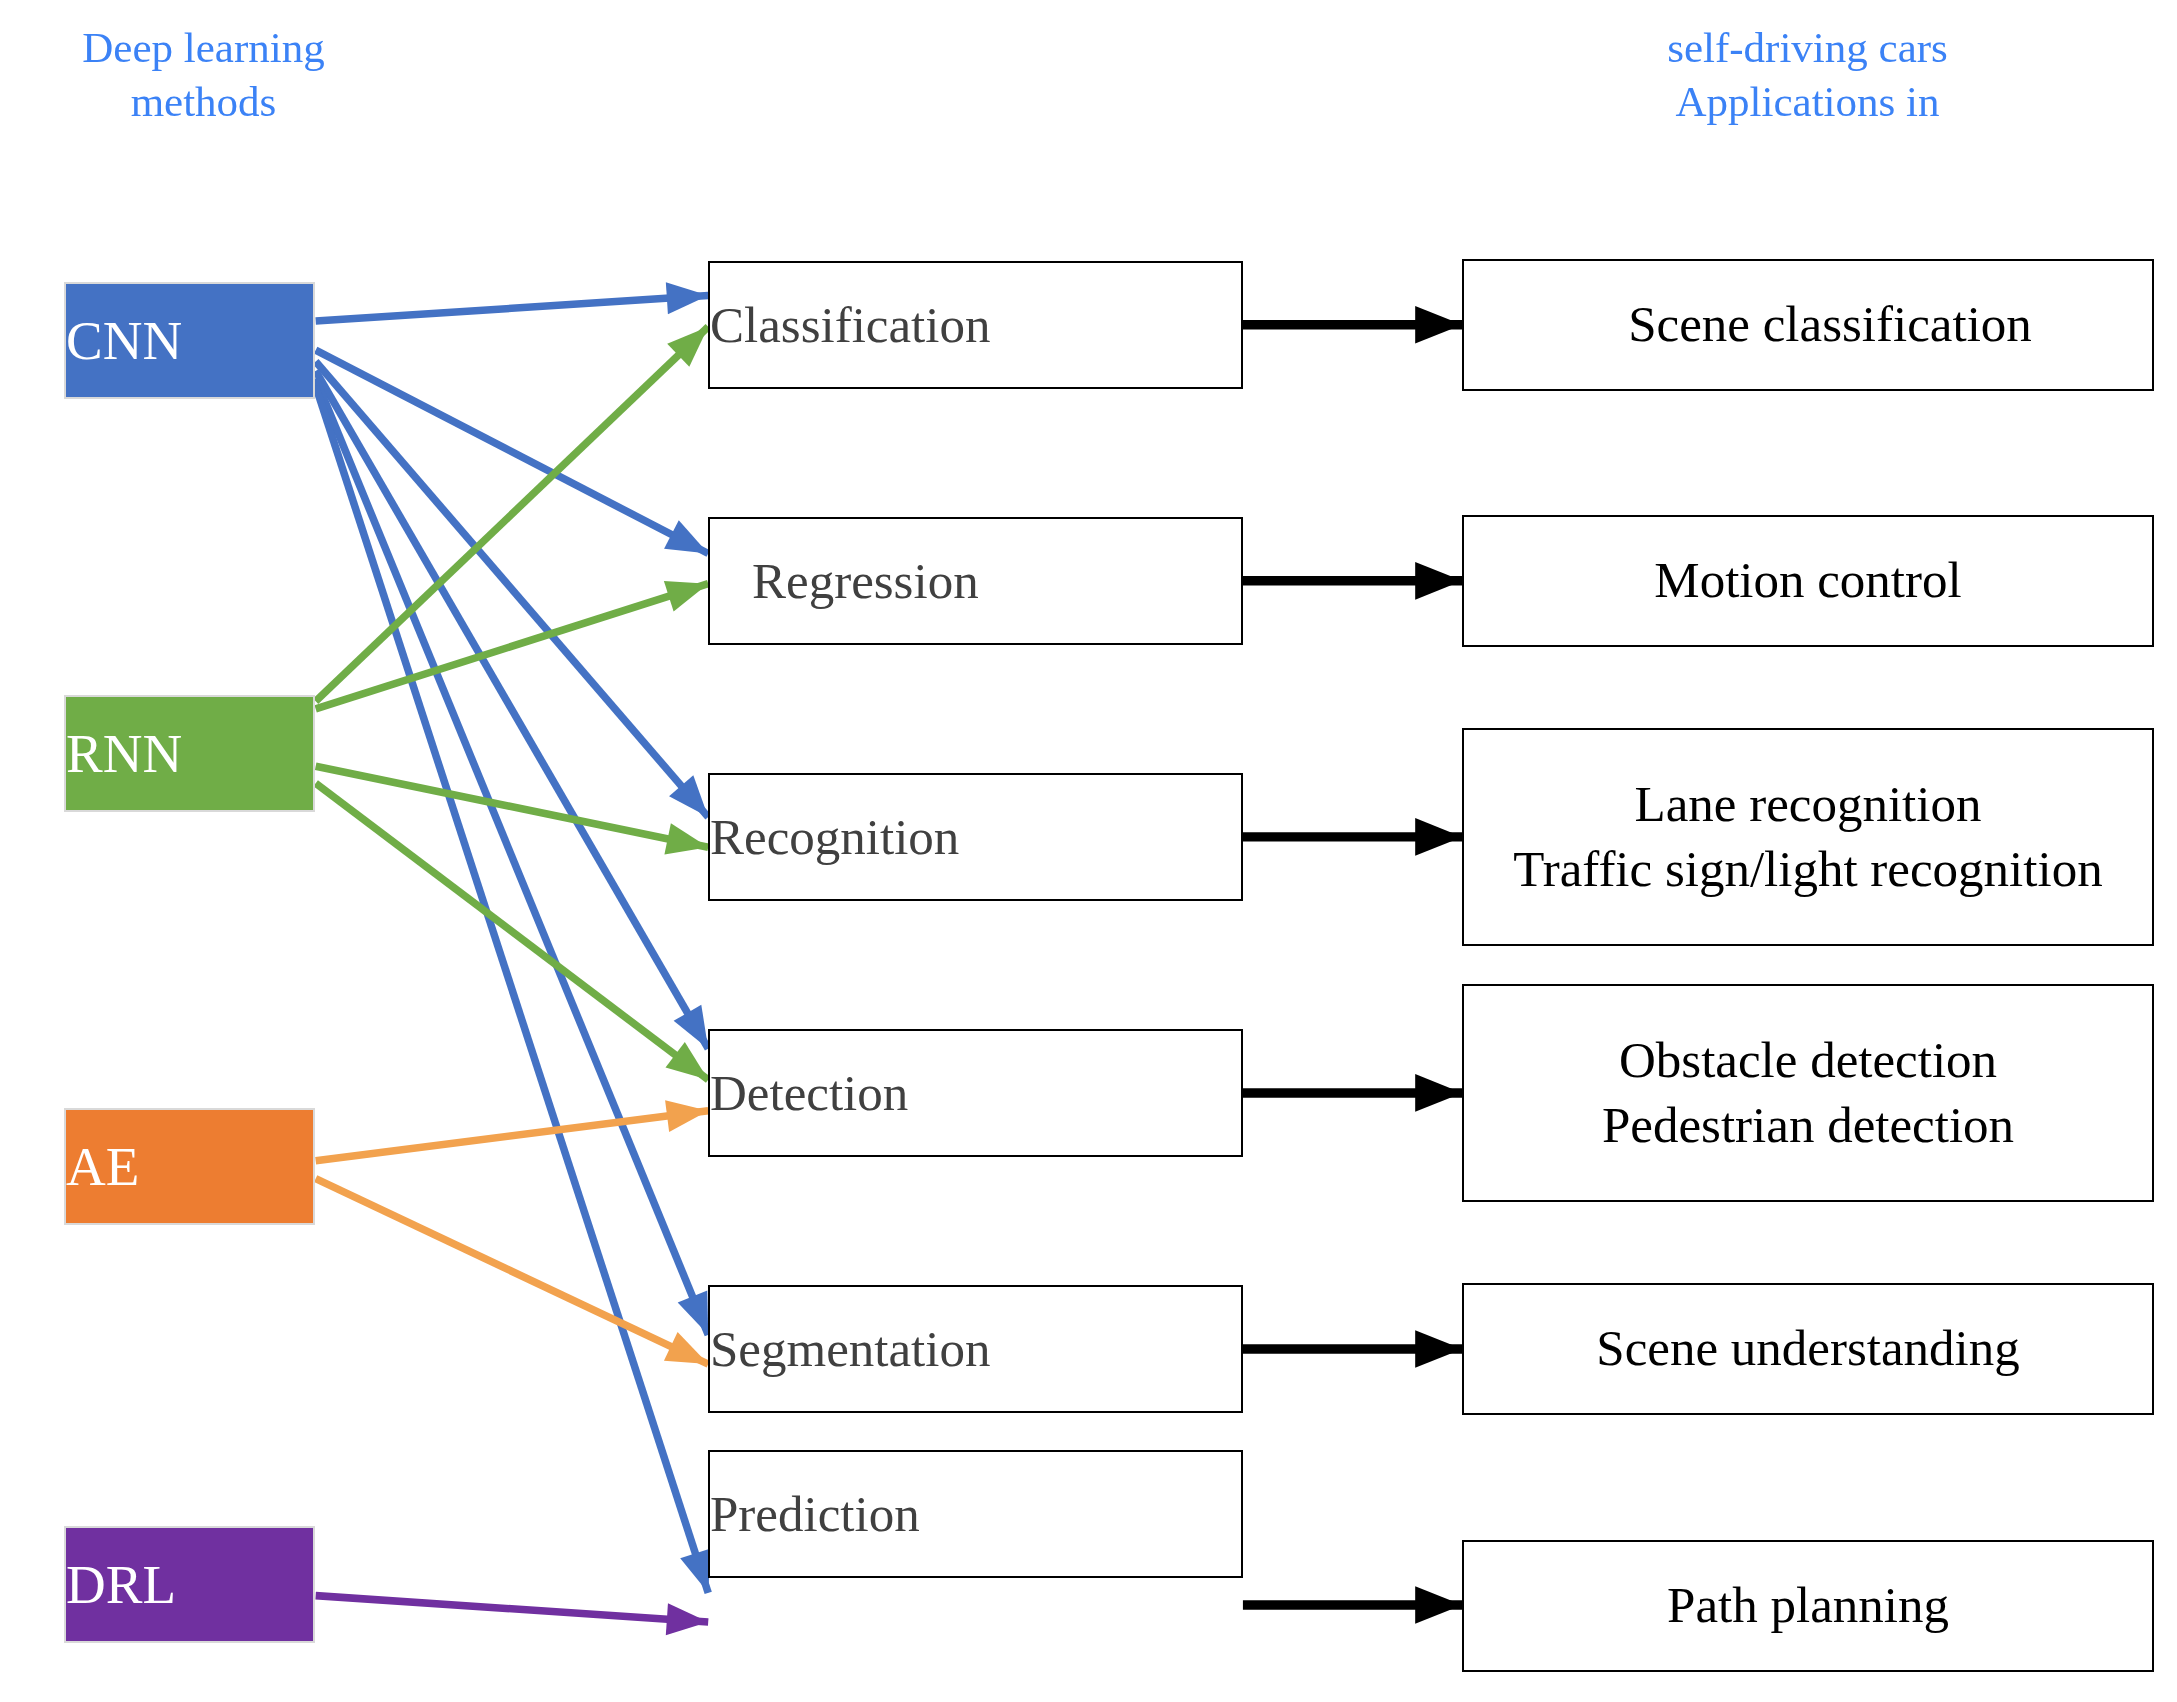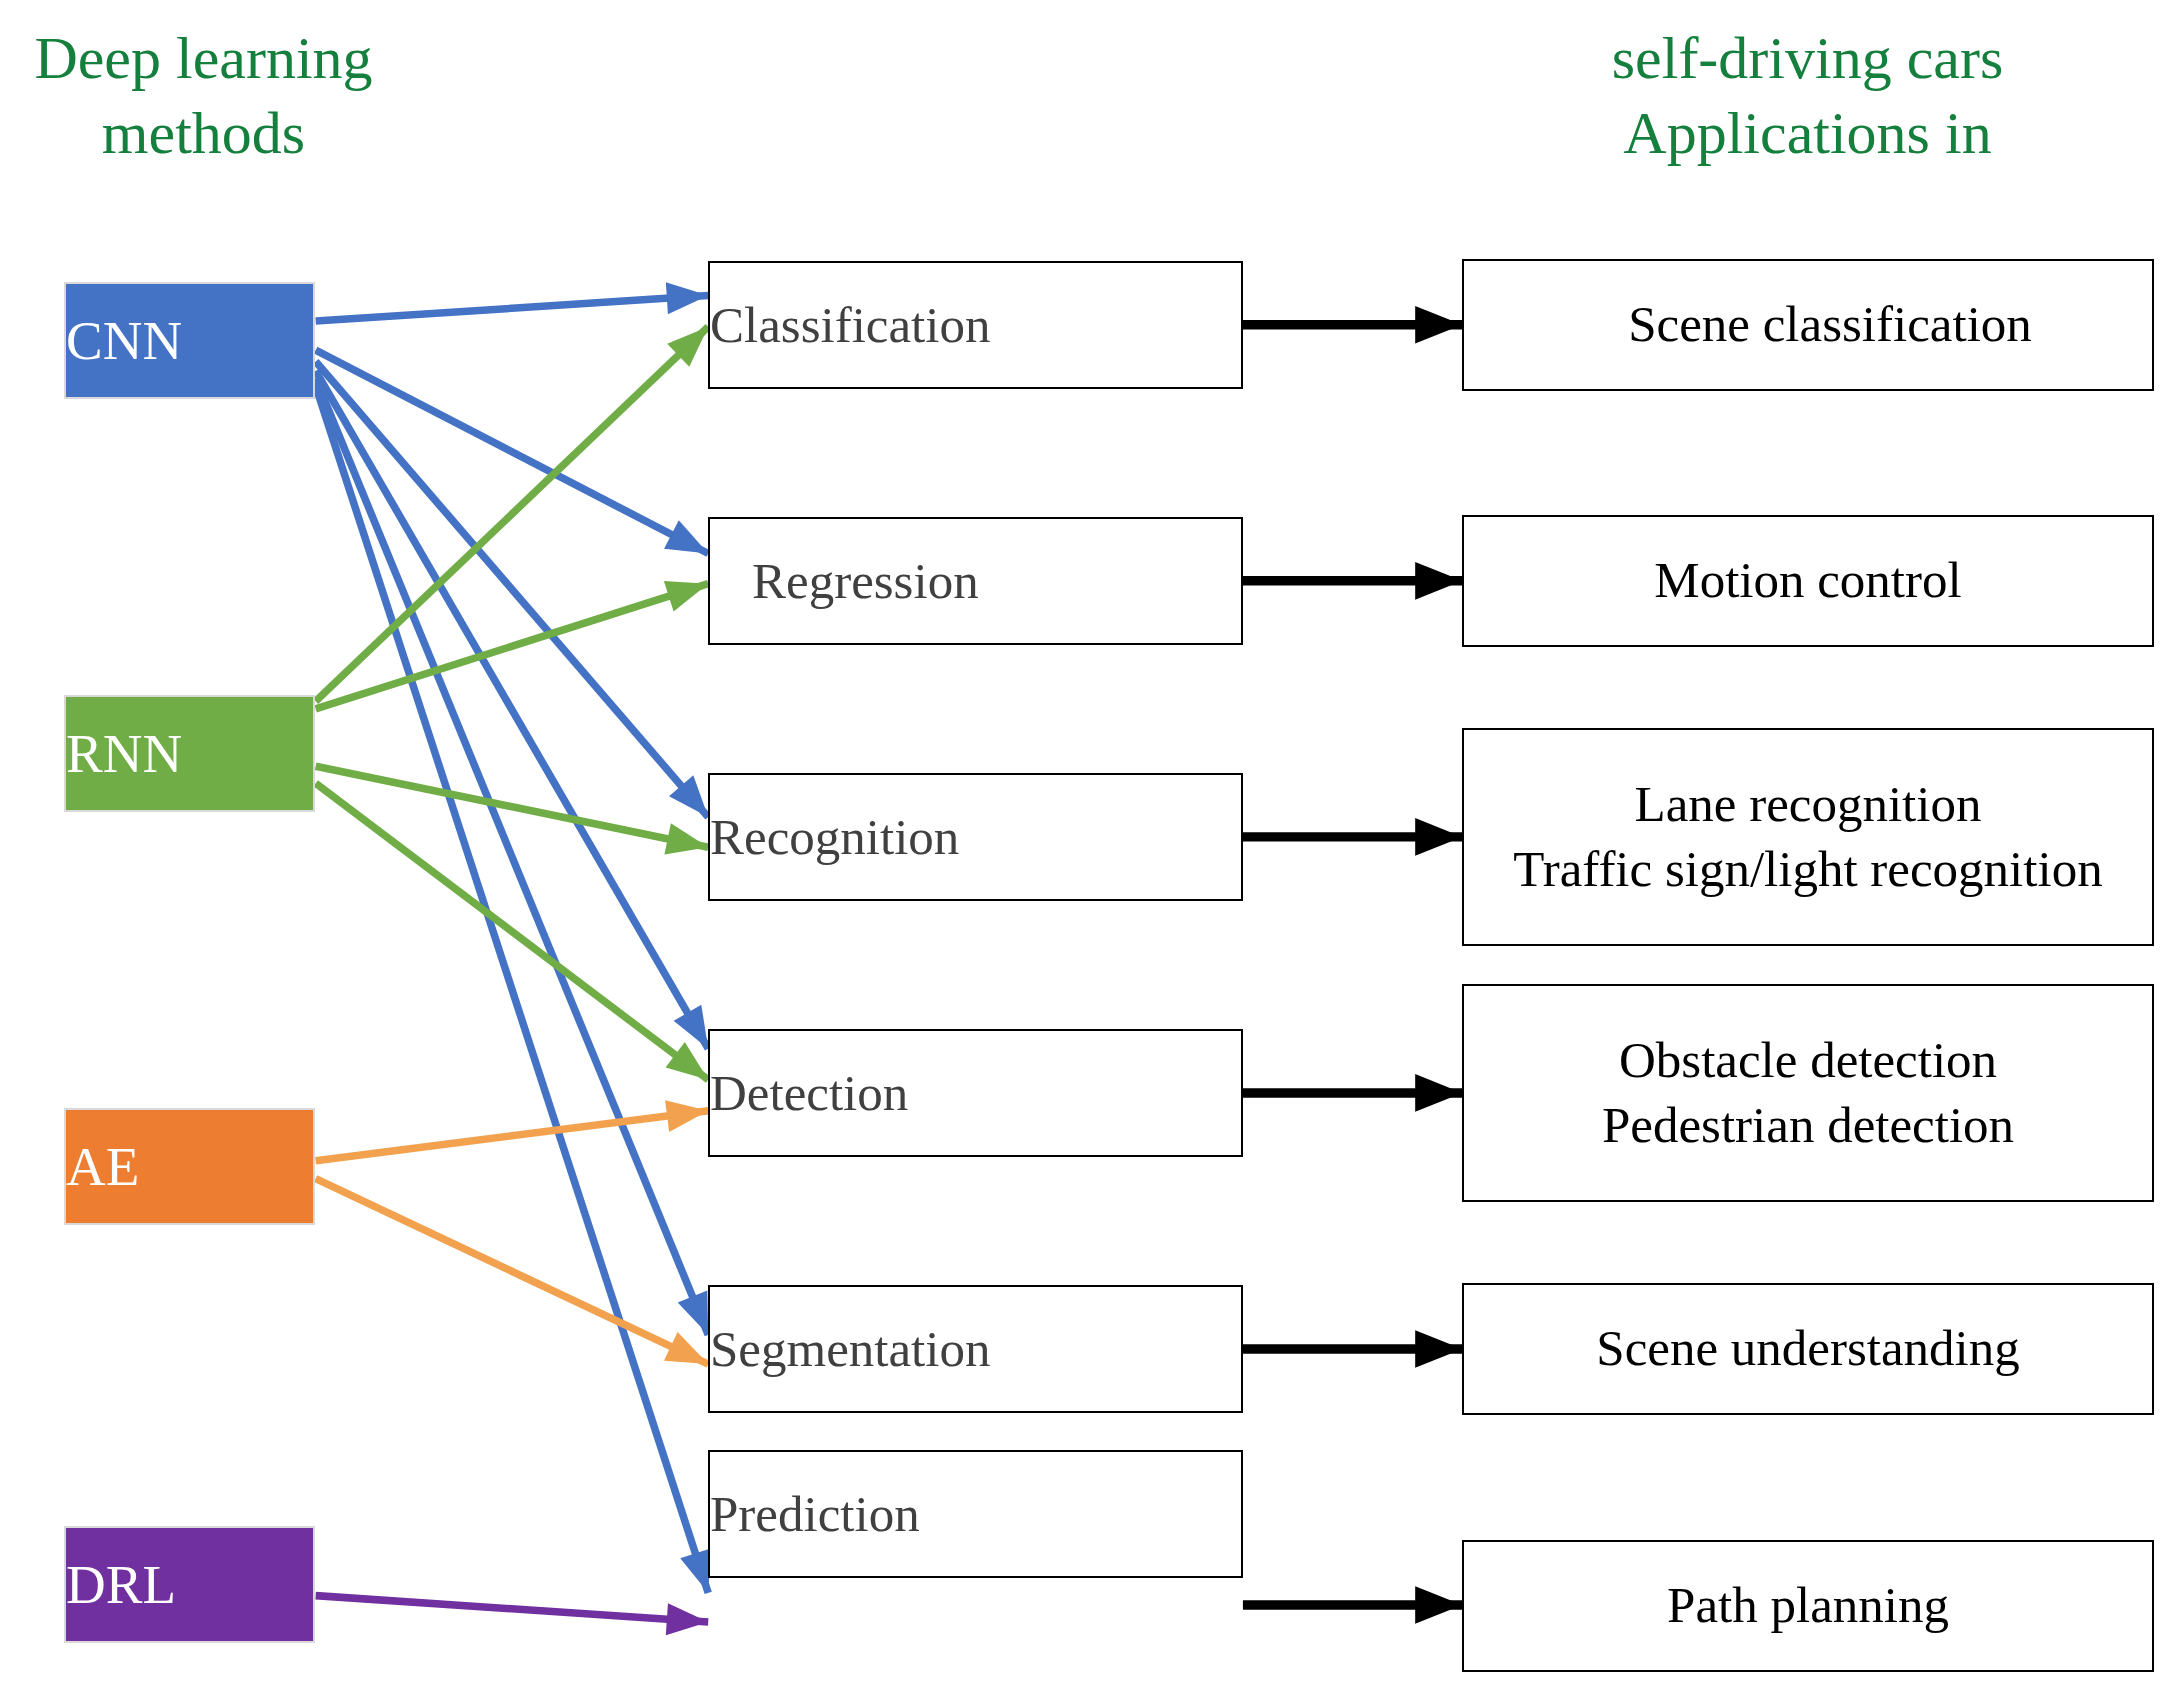--- a/index.html
+++ b/index.html
@@ -7,22 +7,22 @@
     width: 2178px; height: 1702px;
     position: relative;
     font-family: "Liberation Serif", "DejaVu Serif", serif;
     overflow: hidden;
   }
   #diagram { position: absolute; inset: 0; }
   #arrows { position: absolute; left: 0; top: 0; z-index: 1; }
 
   .col-header {
     position: absolute; z-index: 2;
-    text-align: center; color: #15803d;
-    font-size: 60px; line-height: 1.25;
+    text-align: center; color: #3b82f6;
+    font-size: 43px; line-height: 1.25;
     white-space: nowrap;
   }
   #hdr-methods { left: 0px;    top: 21px; width: 407px; }
   #hdr-tasks   { left: 693px;  top: 45px; width: 565px; }
   #hdr-apps    { left: 1525px; top: 21px; width: 565px; }
 
   .method-box {
     position: absolute; z-index: 2;
     left: 64px; width: 251px; height: 117px;
     border: 2.8px solid #d9d9d9;

